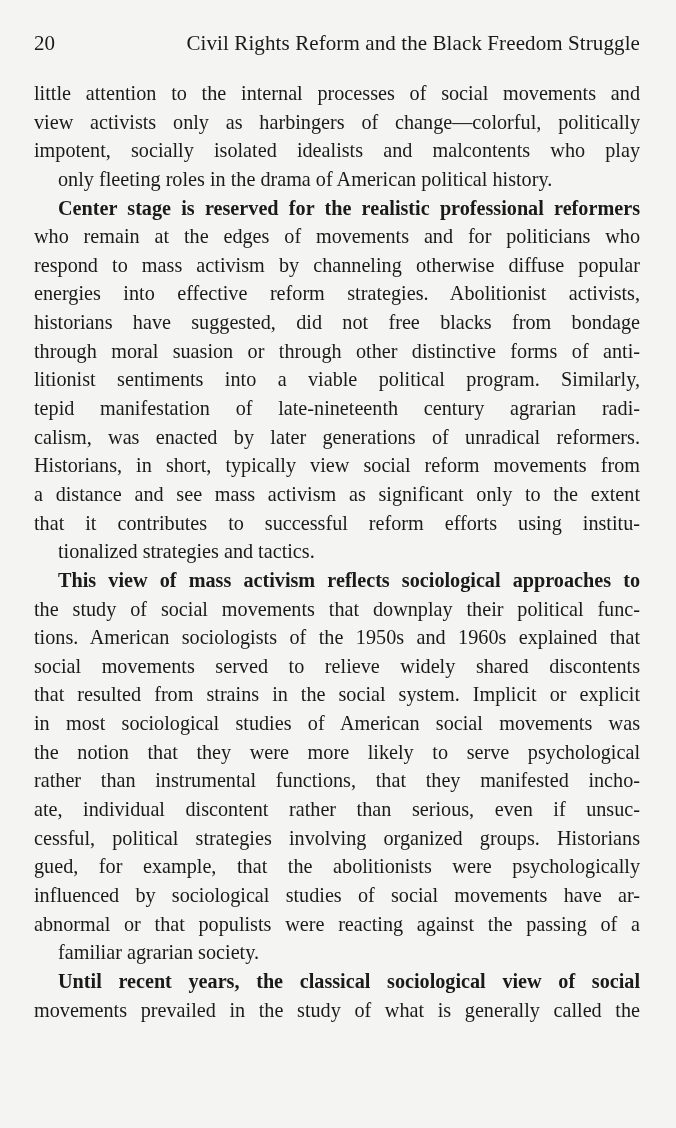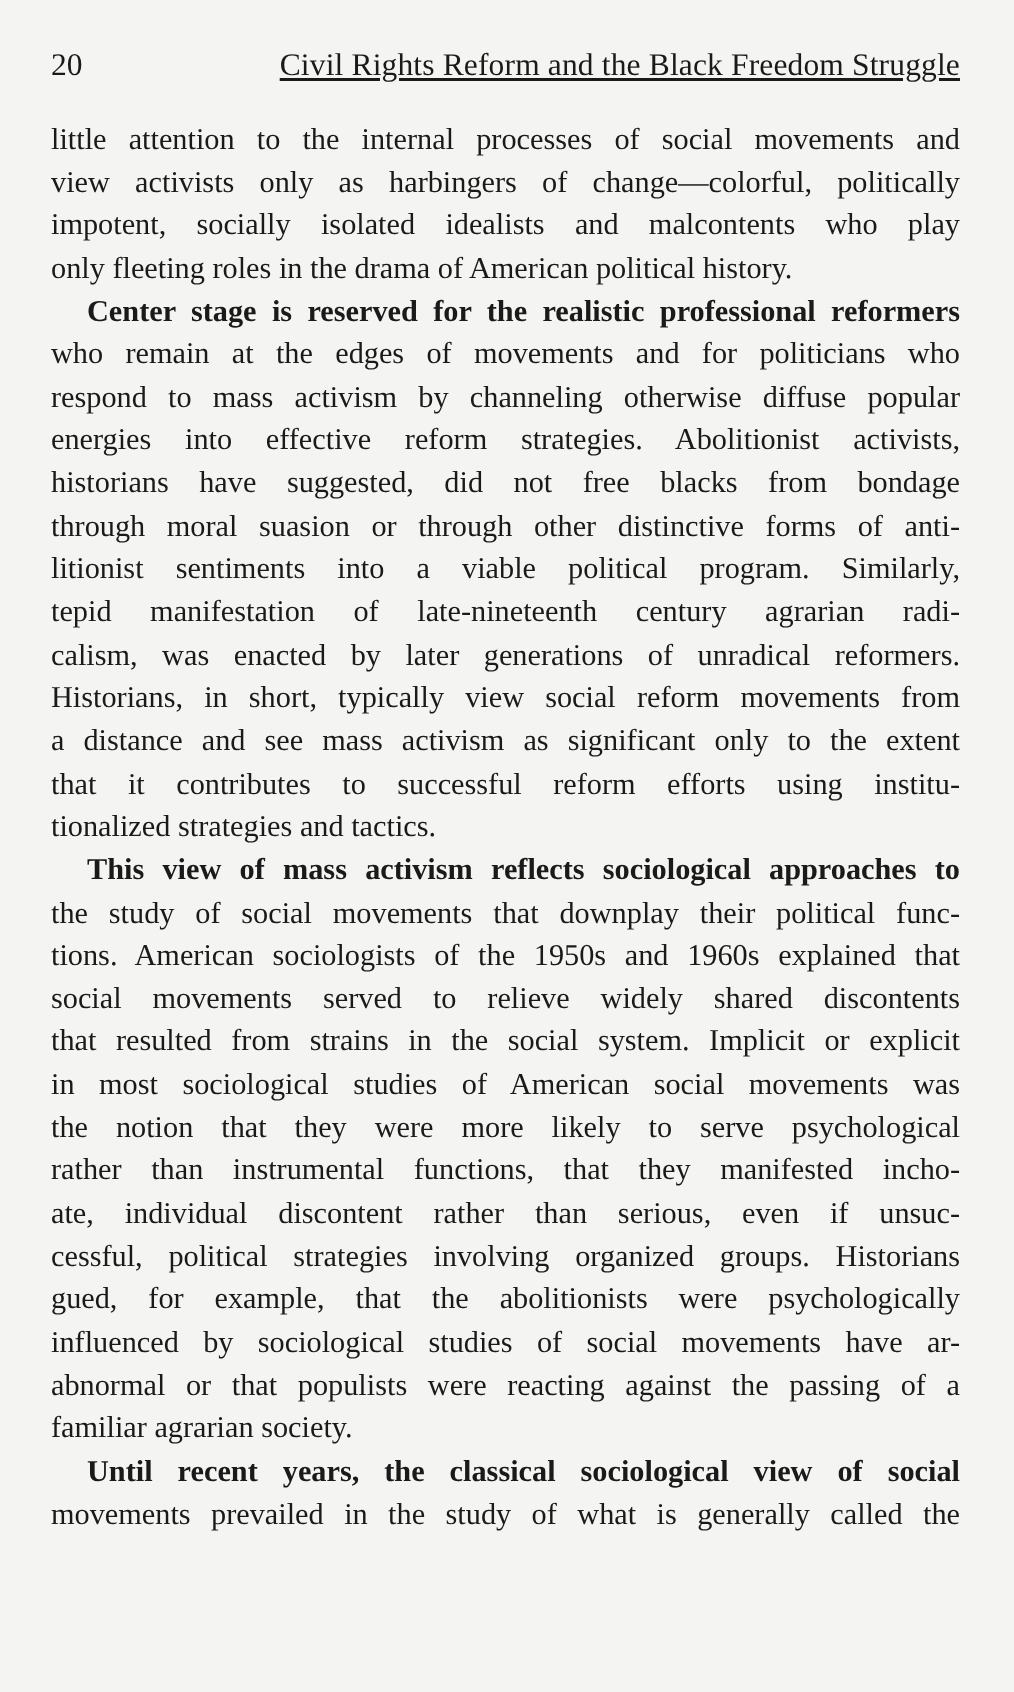--- a/index.html
+++ b/index.html
@@ -10,29 +10,29 @@
     position: relative;
     font-family: "Liberation Serif", "DejaVu Serif", serif;
     color: #1a1a1a;
   }
   .page { position: absolute; left: 34px; top: 0; width: 606px; }
   .running-head {
     position: absolute; top: 28px; left: 0; width: 606px; height: 30px;
     font-size: 21px; line-height: 30px;
   }
   .page-num { position: absolute; left: 0; top: 0; }
-  .head-title { position: absolute; right: 0; top: 0; letter-spacing: 0.1px; text-decoration: underline; }
+  .head-title { position: absolute; right: 0; top: 0; letter-spacing: 0.1px; }
   .body-text { position: absolute; top: 79px; left: 0; width: 606px; }
   .line {
     display: block; height: 28.65px; line-height: 28.65px;
     font-size: 20.2px; white-space: nowrap;
     text-align: justify; text-align-last: justify;
   }
   .line.indent { padding-left: 24px; font-weight: bold; }
-  .line.last { text-align-last: left; }
+  .line.last { text-align-last: left; margin-left: 24px; }
 </style>
 </head>
 <body>
 
 <div class="page">
   <div class="running-head">
     <span class="page-num">20</span>
     <span class="head-title">Civil Rights Reform and the Black Freedom Struggle</span>
   </div>
   <div class="body-text" id="body-text">

